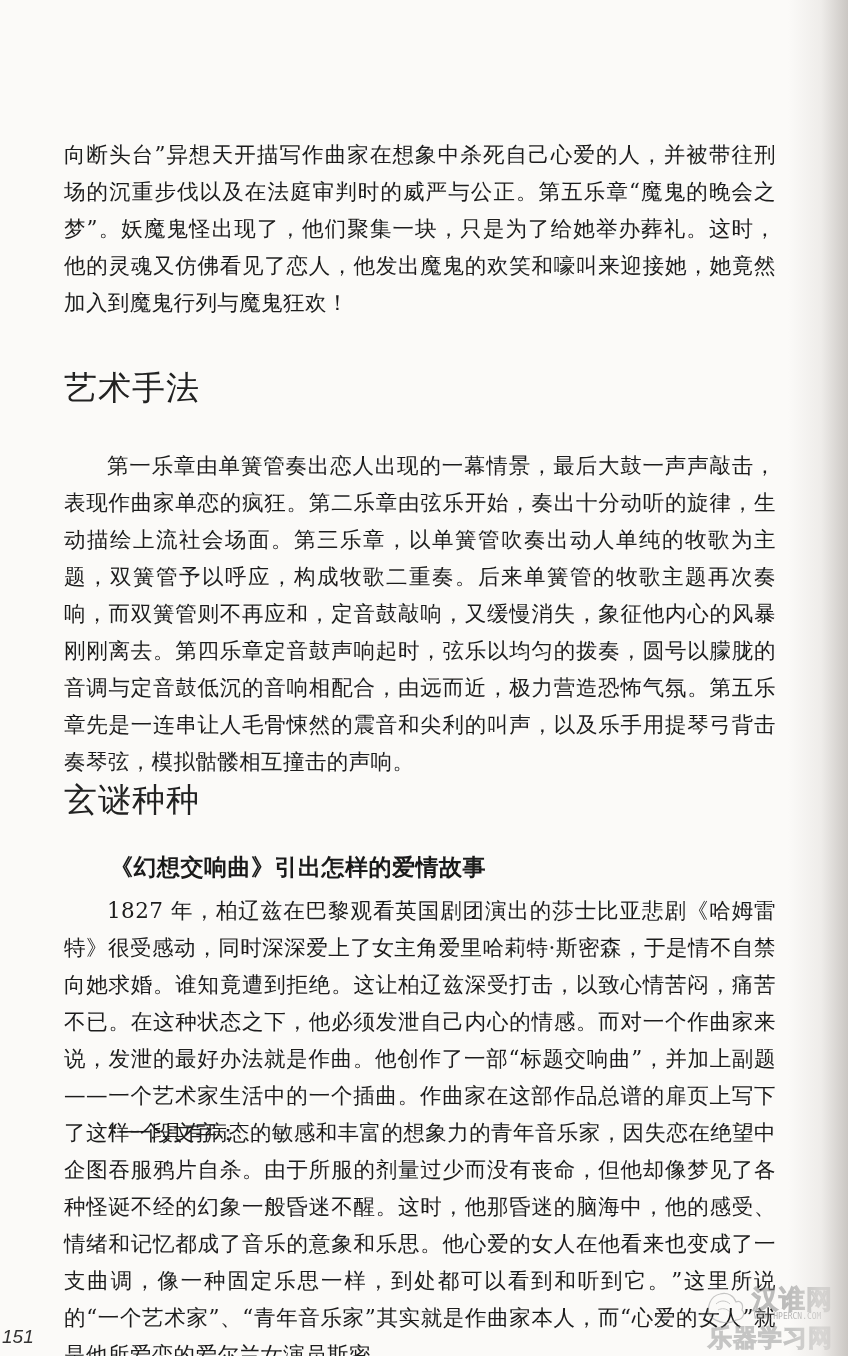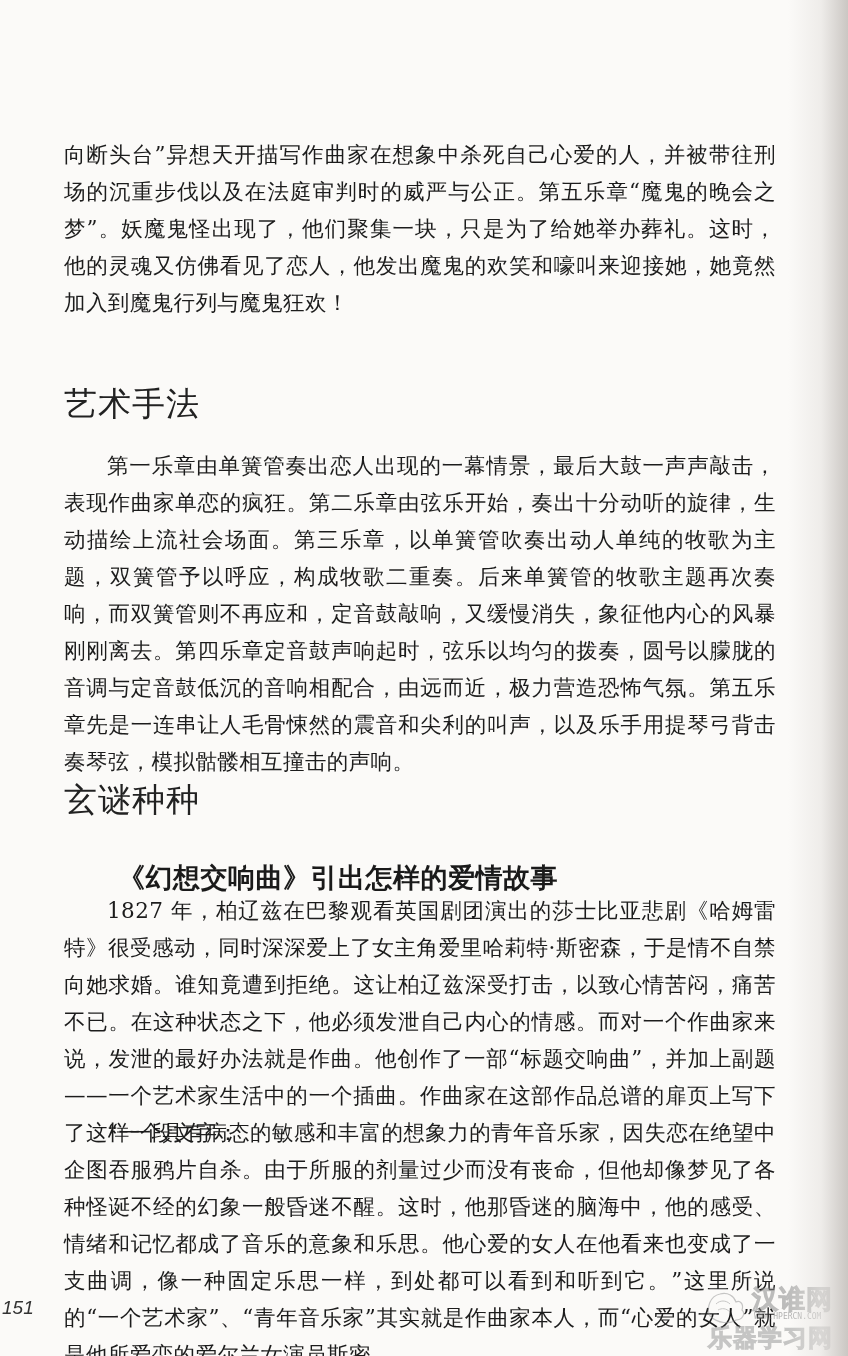--- a/index.html
+++ b/index.html
@@ -53,30 +53,30 @@
       font-size: 33px;
       font-weight: normal;
       letter-spacing: 1px;
       margin: 0;
       color: #222;
     }
     .sub-title {
       position: absolute;
       left: 106px;
       font-family: "DejaVu Sans", "Liberation Sans", sans-serif;
-      font-size: 27px;
+      font-size: 23px;
       font-weight: bold;
       letter-spacing: 0.5px;
-      margin: 12px;
+      margin: 4px;
       color: #1a1a1a;
     }
     .page-number {
       position: absolute;
       left: 2px;
-      top: 1297px;
+      top: 1326px;
       font-family: "Liberation Sans", "DejaVu Sans", sans-serif;
       font-style: italic;
       font-size: 19px;
       color: #333;
       text-align: right;
     }
     .watermark {
       position: absolute;
       left: 704px;
       top: 1282px;
@@ -125,21 +125,21 @@
       height: 40px;
     }
   </style>
 </head>
 <body>
 
 <div class="page">
 
   <p class="para" style="top:136px;">向断头台”异想天开描写作曲家在想象中杀死自己心爱的人，并被带往刑场的沉重步伐以及在法庭审判时的威严与公正。第五乐章“魔鬼的晚会之梦”。妖魔鬼怪出现了，他们聚集一块，只是为了给她举办葬礼。这时，他的灵魂又仿佛看见了恋人，他发出魔鬼的欢笑和嚎叫来迎接她，她竟然加入到魔鬼行列与魔鬼狂欢！</p>
 
-  <h2 class="section-title" style="top:382px;">艺术手法</h2>
+  <h2 class="section-title" style="top:366px;">艺术手法</h2>
 
   <p class="para indent" style="top:432px;">第一乐章由单簧管奏出恋人出现的一幕情景，最后大鼓一声声敲击，表现作曲家单恋的疯狂。第二乐章由弦乐开始，奏出十分动听的旋律，生动描绘上流社会场面。第三乐章，以单簧管吹奏出动人单纯的牧歌为主题，双簧管予以呼应，构成牧歌二重奏。后来单簧管的牧歌主题再次奏响，而双簧管则不再应和，定音鼓敲响，又缓慢消失，象征他内心的风暴刚刚离去。第四乐章定音鼓声响起时，弦乐以均匀的拨奏，圆号以朦胧的音调与定音鼓低沉的音响相配合，由远而近，极力营造恐怖气氛。第五乐章先是一连串让人毛骨悚然的震音和尖利的叫声，以及乐手用提琴弓背击奏琴弦，模拟骷髅相互撞击的声响。</p>
 
   <h2 class="section-title" style="top:766px;margin-top:12px;">玄谜种种</h2>
 
   <h3 class="sub-title" style="top:848px;">《幻想交响曲》引出怎样的爱情故事</h3>
 
   <p class="para indent" style="top:877px;">1827 年，柏辽兹在巴黎观看英国剧团演出的莎士比亚悲剧《哈姆雷特》很受感动，同时深深爱上了女主角爱里哈莉特·斯密森，于是情不自禁向她求婚。谁知竟遭到拒绝。这让柏辽兹深受打击，以致心情苦闷，痛苦不已。在这种状态之下，他必须发泄自己内心的情感。而对一个作曲家来说，发泄的最好办法就是作曲。他创作了一部“标题交响曲”，并加上副题——一个艺术家生活中的一个插曲。作曲家在这部作品总谱的扉页上写下了这样一段文字：</p>
 
   <p class="para indent" style="top:1099px;">“一个具有病态的敏感和丰富的想象力的青年音乐家，因失恋在绝望中企图吞服鸦片自杀。由于所服的剂量过少而没有丧命，但他却像梦见了各种怪诞不经的幻象一般昏迷不醒。这时，他那昏迷的脑海中，他的感受、情绪和记忆都成了音乐的意象和乐思。他心爱的女人在他看来也变成了一支曲调，像一种固定乐思一样，到处都可以看到和听到它。”这里所说的“一个艺术家”、“青年音乐家”其实就是作曲家本人，而“心爱的女人”就是他所爱恋的爱尔兰女演员斯密</p>

